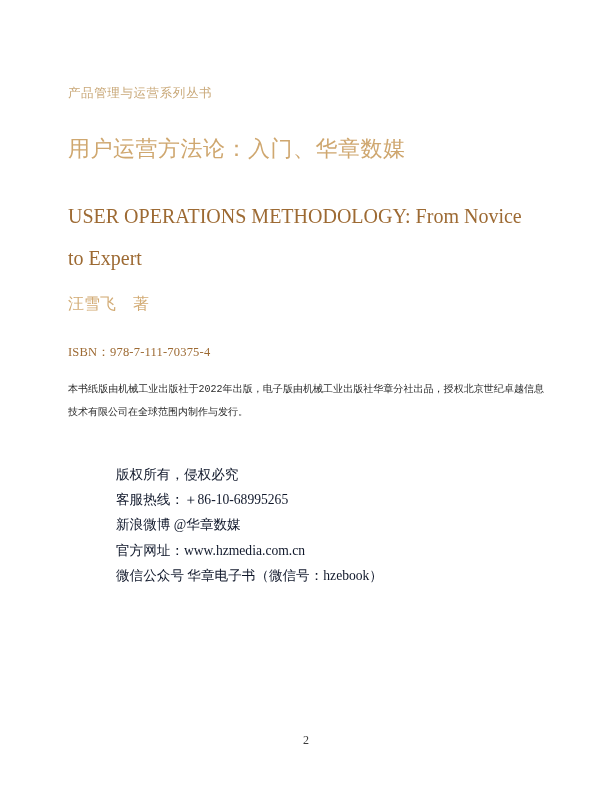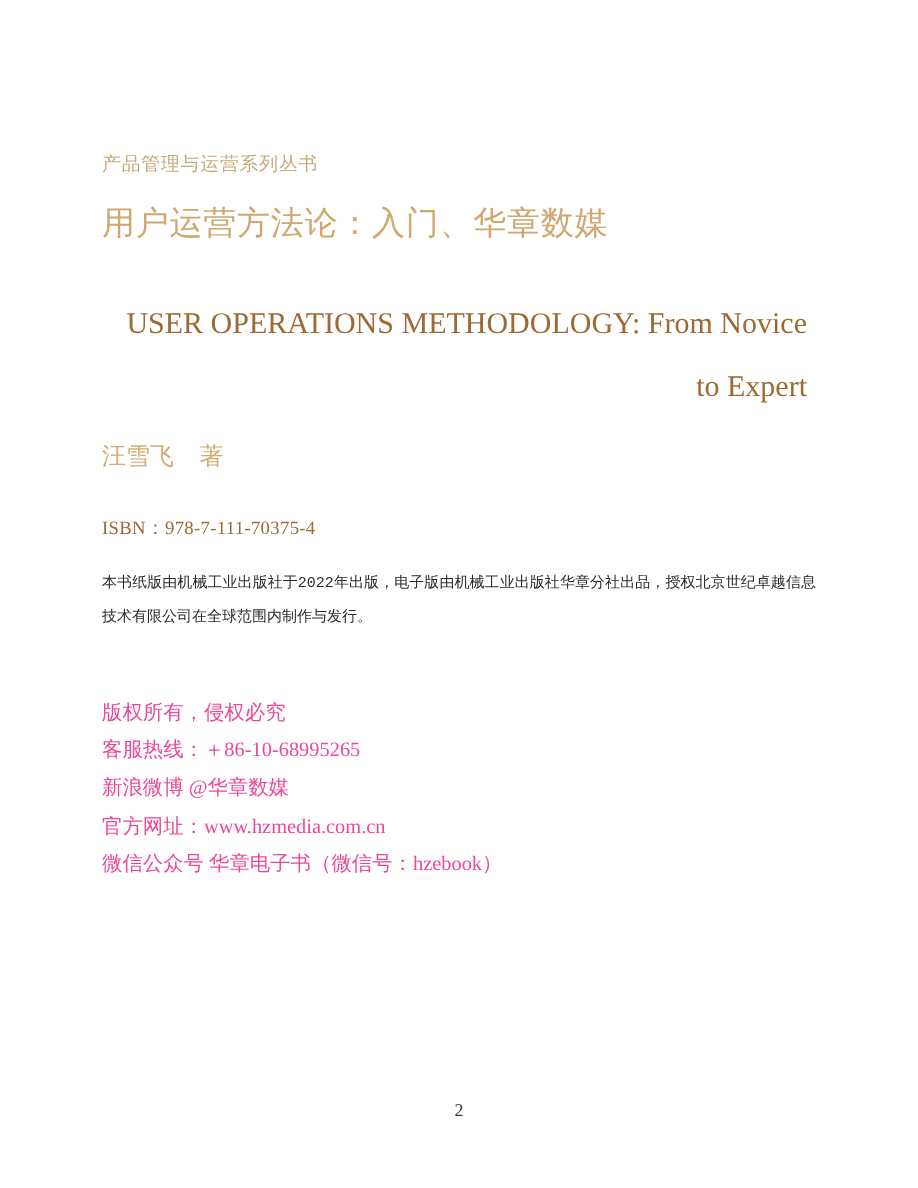--- a/index.html
+++ b/index.html
@@ -30,21 +30,20 @@
   
   .series-line {
     position: absolute;
     top: 85px;
     left: 0;
     font-family: "Liberation Sans", "DejaVu Sans", sans-serif;
     font-size: 12.5px;
     letter-spacing: 0.6px;
     color: #c9a878;
     white-space: nowrap;
-    margin-top: 16px;
   }
 
   
   .title-cn {
     position: absolute;
     top: 134px;
     left: 0;
     font-family: "Liberation Serif", "DejaVu Serif", serif;
     font-size: 22px;
     letter-spacing: 0.5px;
@@ -55,21 +54,20 @@
   
   .title-en {
     position: absolute;
     top: 195px;
     left: 0;
     width: 470px;
     font-family: "Liberation Serif", "DejaVu Serif", serif;
     font-size: 20px;
     line-height: 42px;
     color: #9d6a33;
-    text-align: right;
   }
 
   
   .author {
     position: absolute;
     top: 294px;
     left: 0;
     font-family: Liberation Mono, monospace;
     font-size: 16px;
     color: #d2ab74;
@@ -111,22 +109,23 @@
   .contact {
     position: absolute;
     top: 462px;
     left: 0;
     width: 420px;
   }
   .contact-line {
     font-family: "Liberation Serif", "DejaVu Serif", serif;
     font-size: 13.6px;
     line-height: 25.2px;
-    color: #ec4899;
+    color: #0f172a;
     white-space: nowrap;
+    margin-left: 48px;
   }
 
   
   .page-number {
     position: absolute;
     top: 733px;
     left: 0;
     width: 612px;
     text-align: center;
     font-family: "Liberation Serif", "DejaVu Serif", serif;

